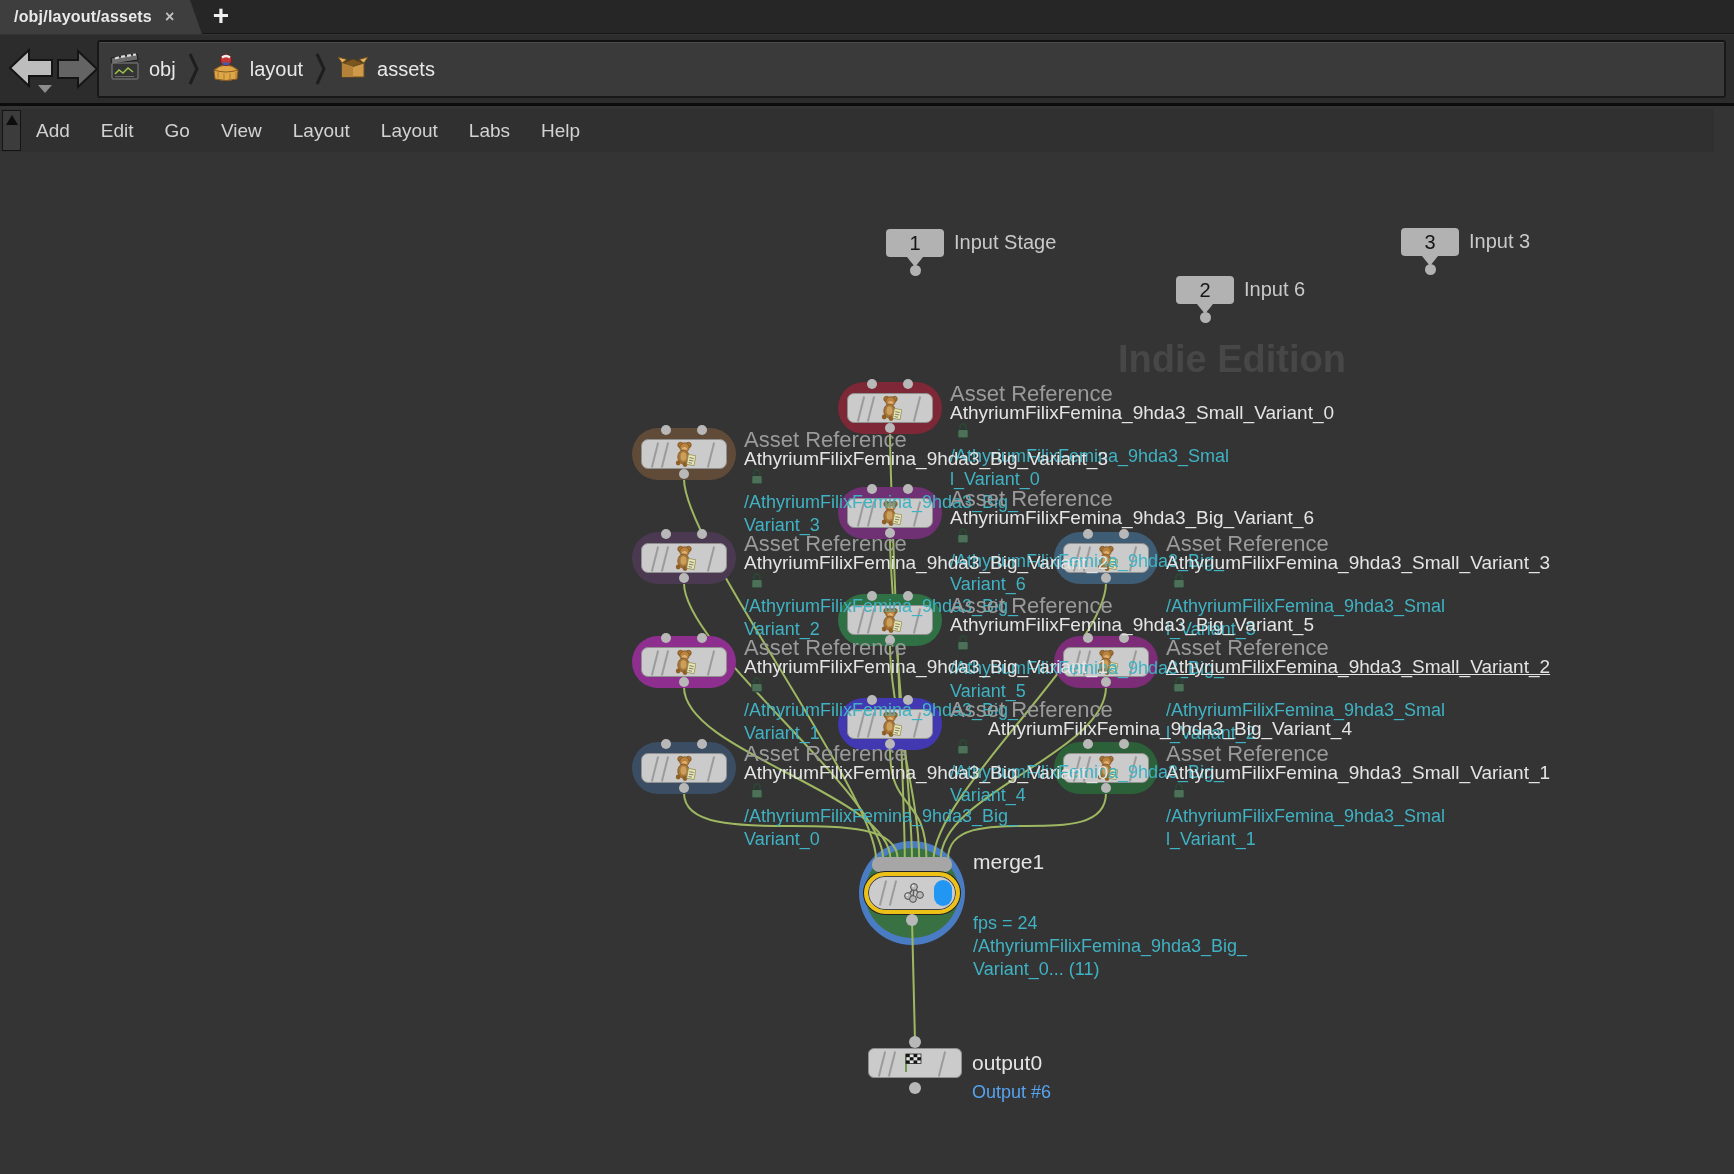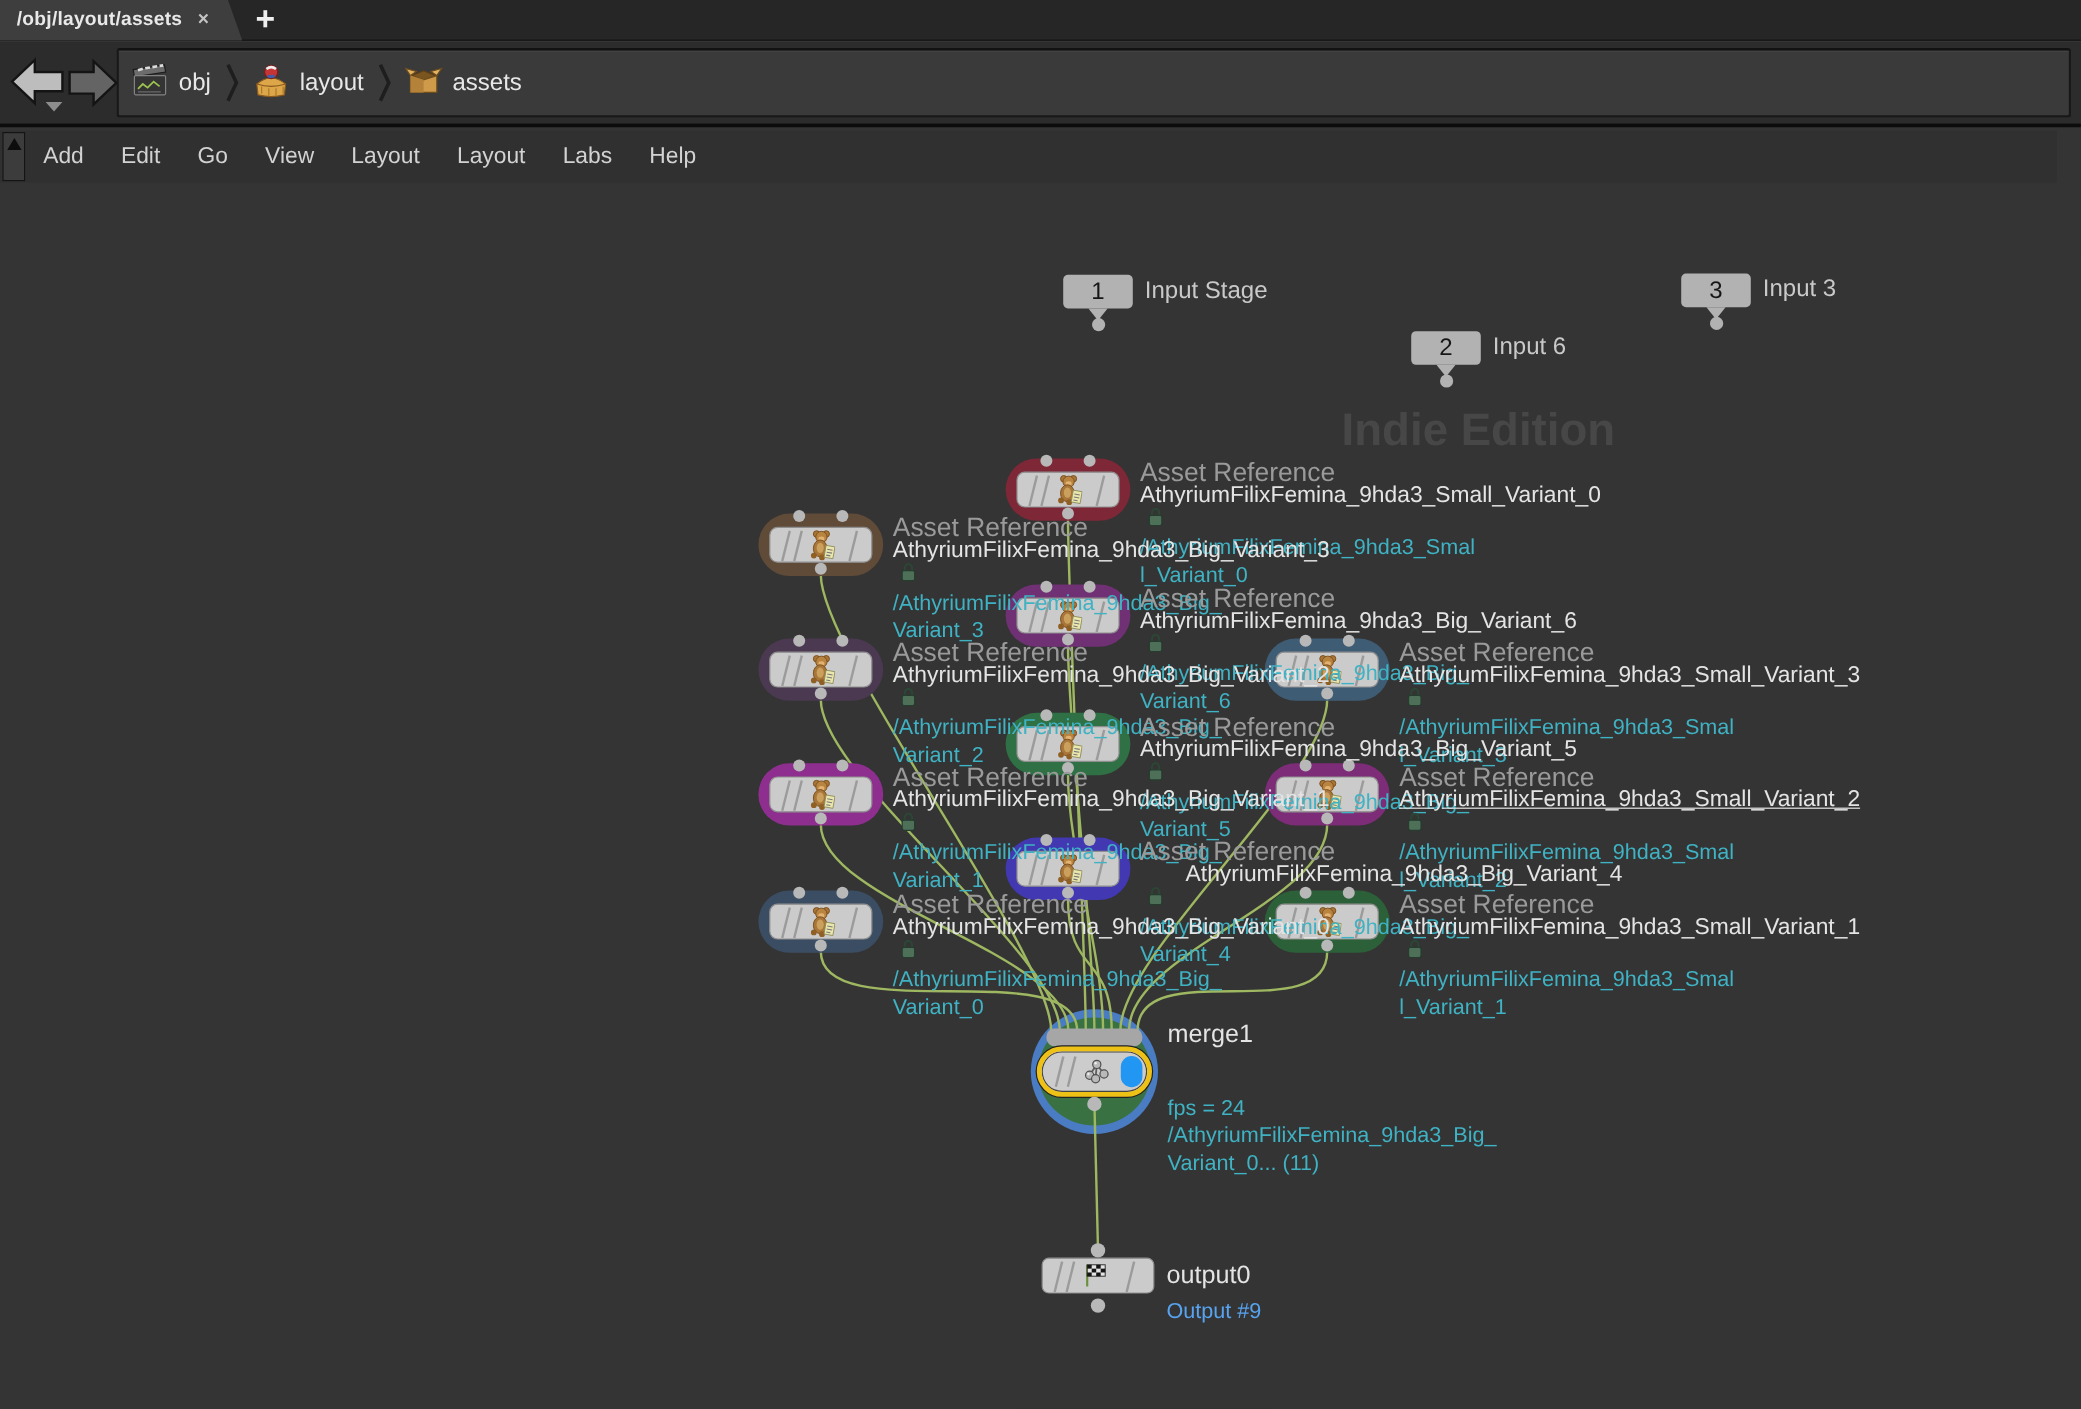--- a/index.html
+++ b/index.html
@@ -590,15 +590,15 @@
               <rect x="12.5" y="2" width="3.75" height="3.2"></rect>
               <rect x="8.75" y="5.2" width="3.75" height="3.2"></rect>
               <rect x="16.25" y="5.2" width="3.75" height="3.2"></rect>
               <rect x="5" y="8.4" width="3.75" height="3.1"></rect>
               <rect x="12.5" y="8.4" width="3.75" height="3.1"></rect>
             </g>
           </svg></span>
       </div>
       <div class="dot" style="left: 909px; top: 1082px; width: 12px; height: 12px;"></div>
       <div class="nlabel big-name" style="left: 972px; top: 1051px;">output0</div>
-      <div class="nlabel outblue" style="left: 972px; top: 1082px;">Output #9</div>
+      <div class="nlabel outblue" style="left: 972px; top: 1082px;">Output #6</div>
     </div>
 </div>
 
 </body></html>

